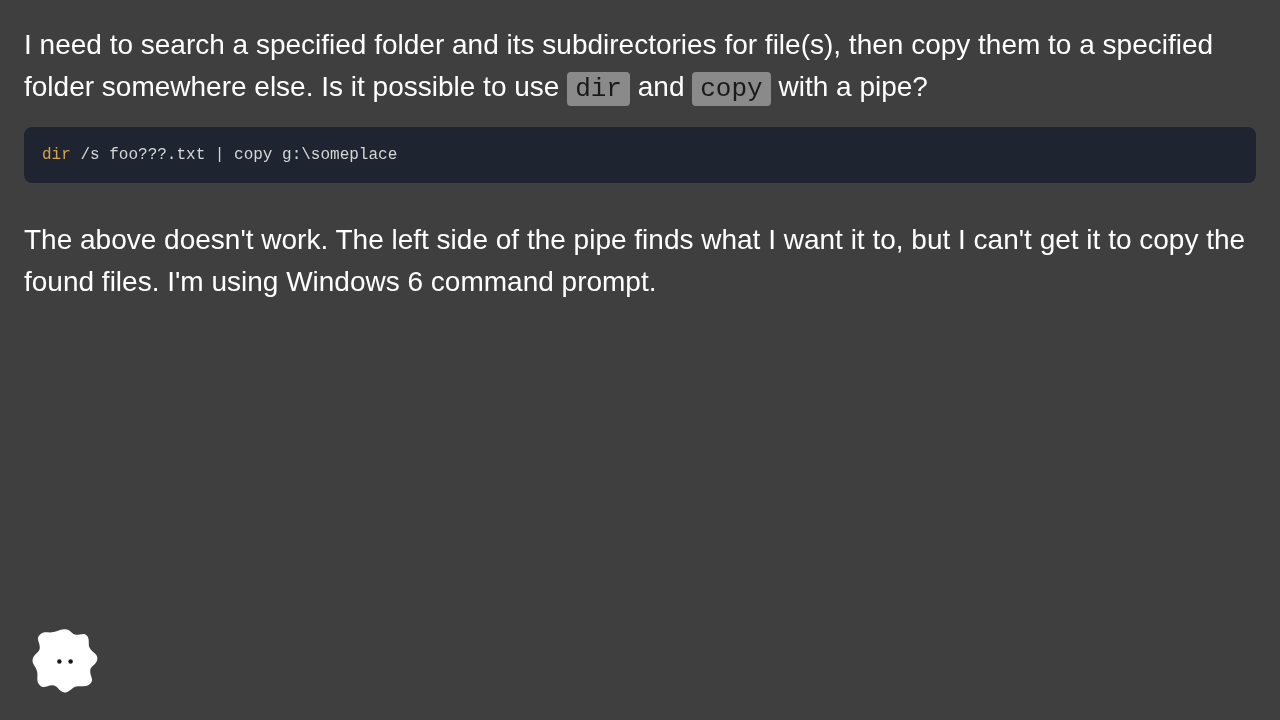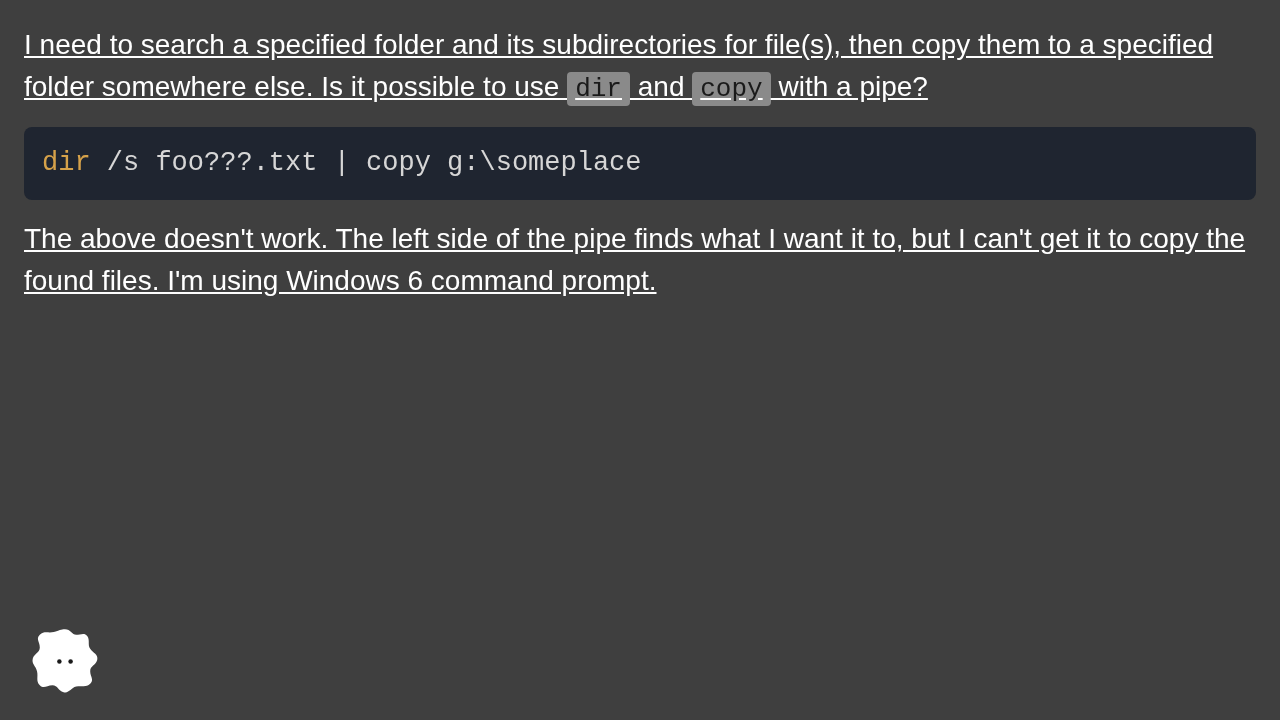--- a/index.html
+++ b/index.html
@@ -16,38 +16,37 @@
     padding: 24px;
     overflow: hidden;
     position: relative;
   }
   .content {
     font-size: 28px;
     line-height: 1.5;
   }
   .para {
     margin-bottom: 18px;
-    text-decoration: underline;
   }
   .inline-code {
     background: #8a8a8a;
     color: #1a1a1a;
     font-family: "SFMono-Regular", Consolas, "Liberation Mono", Menlo, monospace;
     font-size: 26px;
     padding: 2px 8px;
     border-radius: 4px;
     vertical-align: baseline;
   }
   .code-block {
     background: #1f2530;
     border-radius: 8px;
     padding: 16px 18px;
-    margin-bottom: 18px;
+    margin-bottom: 36px;
     font-family: "SFMono-Regular", Consolas, "Liberation Mono", Menlo, monospace;
-    font-size: 27px;
+    font-size: 16px;
     color: #d6d6d6;
     white-space: pre;
   }
   .tok-cmd {
     color: #d6a24a;
   }
   .avatar {
     position: absolute;
     left: 30px;
     bottom: 25px;

